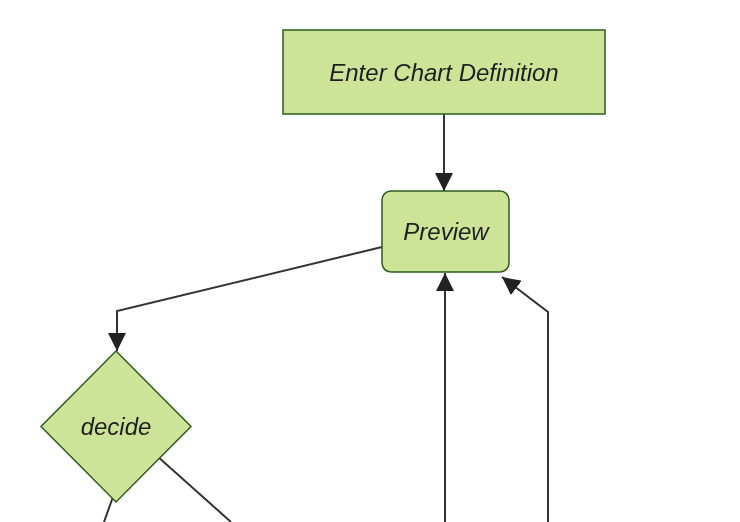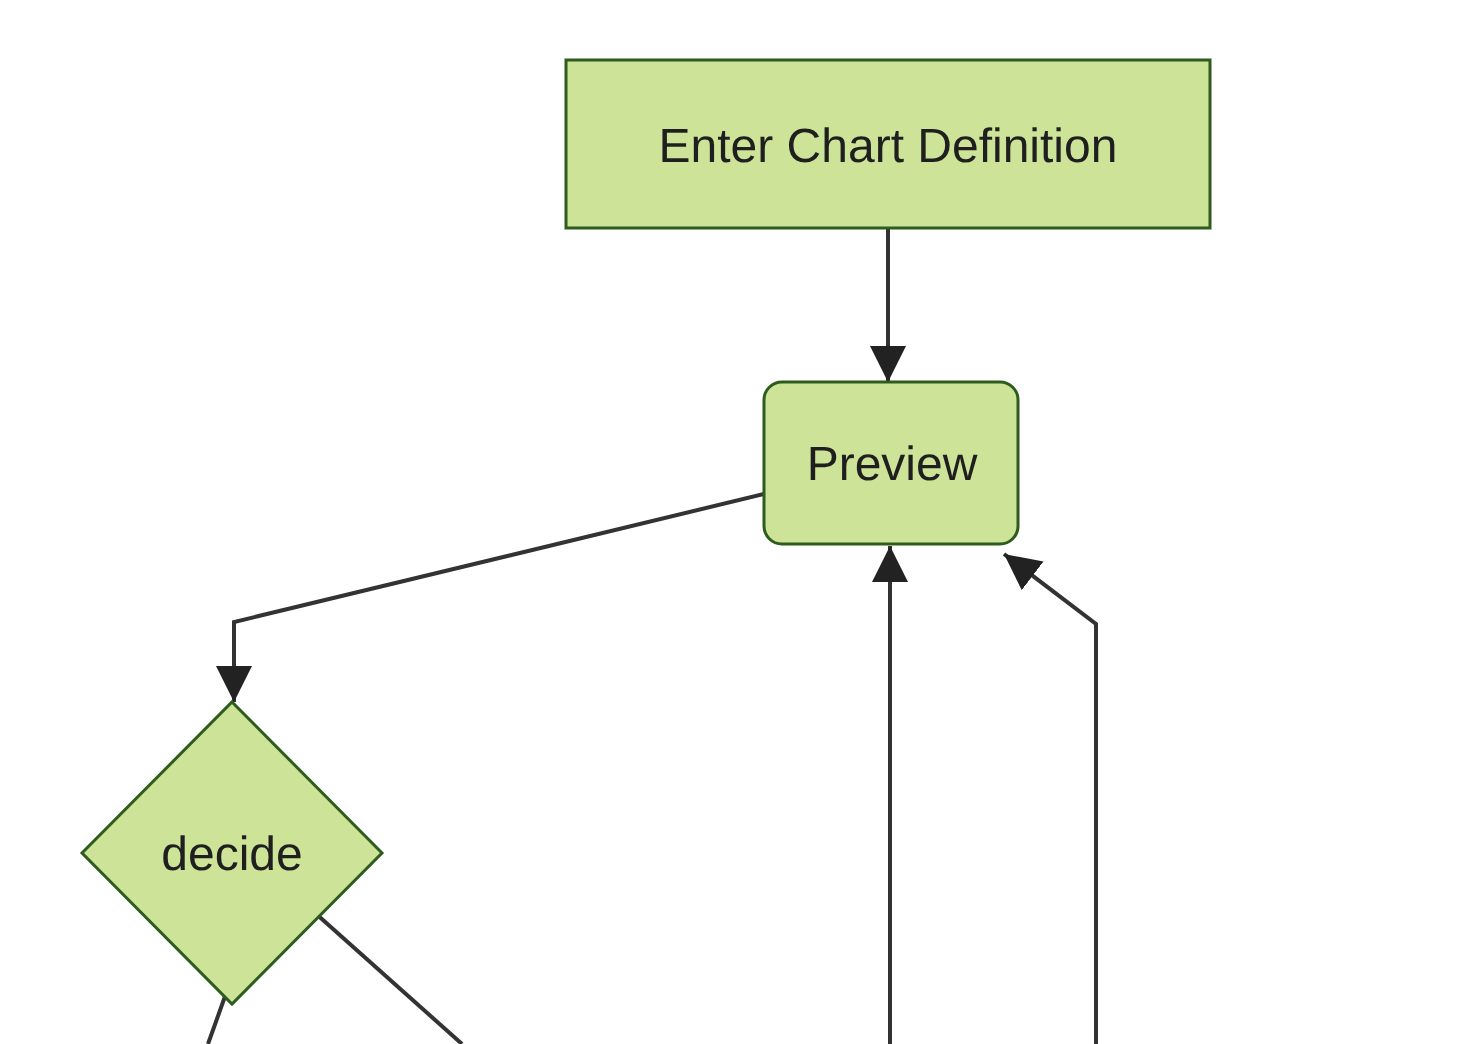--- a/index.html
+++ b/index.html
@@ -7,20 +7,21 @@
     padding: 0;
     width: 740px;
     height: 522px;
     background: #ffffff;
     overflow: hidden;
   }
   .canvas-wrap {
     position: relative;
     width: 612px;
     height: 522px;
+    font-style: italic;
   }
   svg {
     display: block;
     font-family: "Liberation Sans", "DejaVu Sans", sans-serif;
   }
   .edge {
     fill: none;
     stroke-width: 2px;
   }
   .node-shape {

